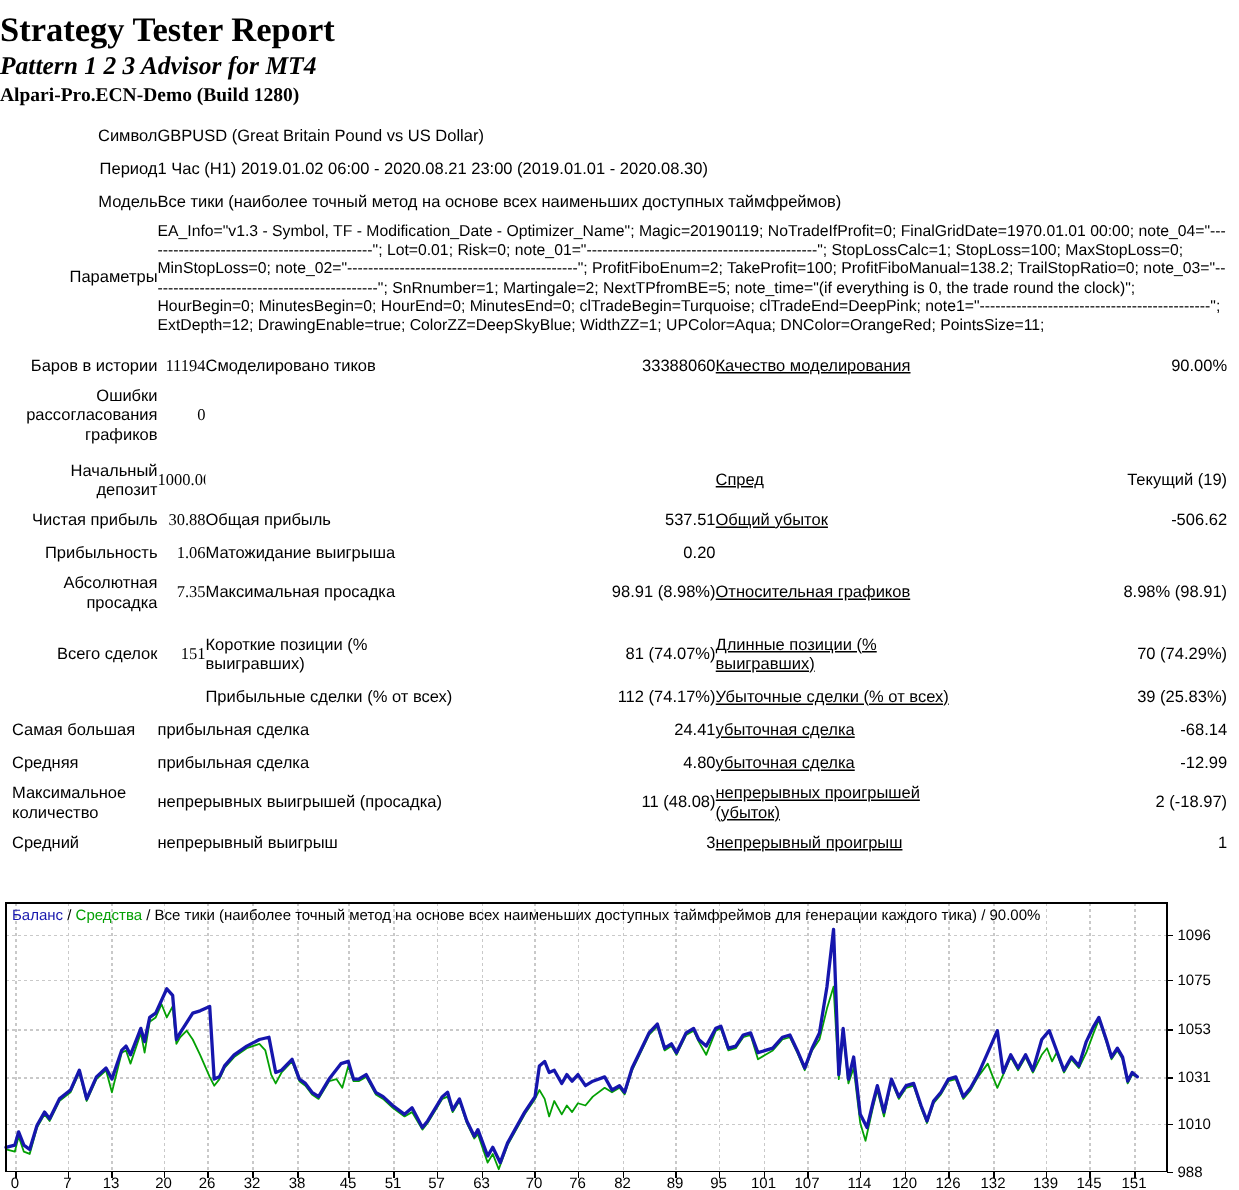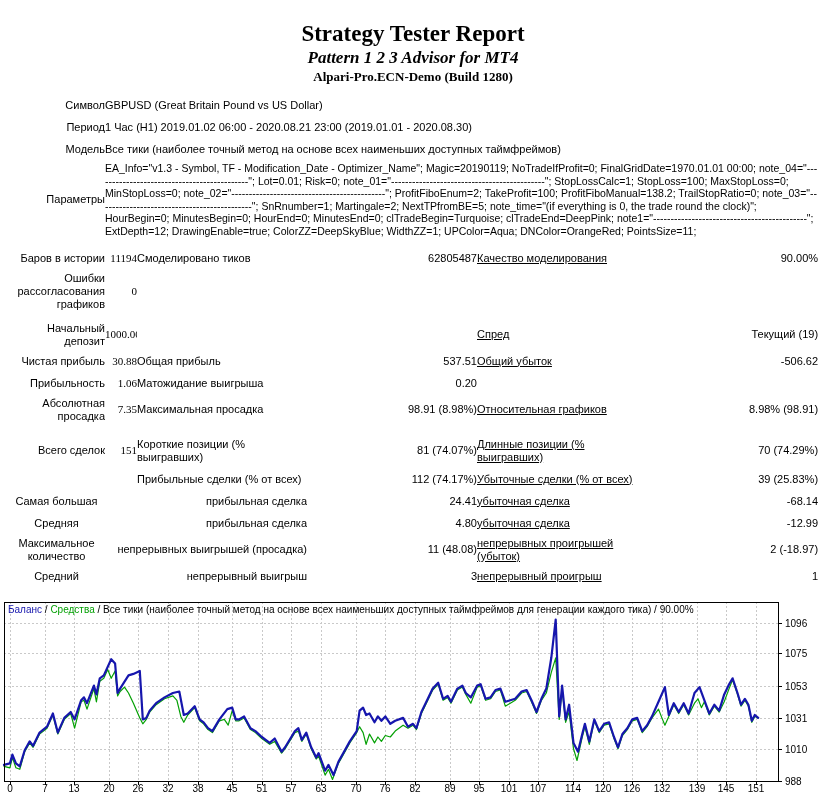--- a/index.html
+++ b/index.html
@@ -1,29 +1,29 @@
 <!DOCTYPE html>
 <html><head>
 <meta charset="utf-8">
 <style>
   html,body{margin:0;padding:0;background:#ffffff;}
   .page{position:relative;width:826px;height:793px;overflow:hidden;background:#fff;
         font-family:"Liberation Sans","DejaVu Sans",sans-serif;color:#000;}
-  .hdr{text-align:center;padding-top:20px;font-family:"Liberation Serif","DejaVu Serif",serif;font-weight:bold;}
+  .hdr{padding-top:6px;font-family:"Liberation Serif","DejaVu Serif",serif;font-weight:bold;}
   .t1{font-size:23px;line-height:27px;}
   .t2{font-size:17px;line-height:21px;font-style:italic;}
   .t3{font-size:13px;line-height:17px;}
   table.rep{border-collapse:collapse;table-layout:fixed;width:810px;margin:9px 0 0 8px;}
   table.rep td{font-size:11px;line-height:13px;vertical-align:middle;padding:4.5px 0;
                overflow:hidden;white-space:normal;}
   td.ca{text-align:right;}
-  td.ca.ar{text-align:center;padding-right:0;}
+  td.ca.ar{text-align:left;padding-right:0;}
   td.cb{text-align:right;font-family:Liberation Serif, serif;}
   td.cc{padding-left:8px;text-align:left;}
-  td.cbc{padding-left:8px;text-align:right;}
+  td.cbc{padding-left:8px;text-align:left;}
   td.cd{text-align:right;}
   td.ce{padding-left:11px;text-align:left;text-decoration:underline;}
   td.cf{text-align:right;}
   td.cinfo{padding-left:40px;text-align:left;margin-left:45px;}
   tr.paramsrow td{padding:2px 0;}
   tr.paramsrow td.cinfo{font-size:10.5px;line-height:12.5px;}
   tr.tight td{padding:2.5px 0;}
   tr.sp td{padding:0;height:auto;font-size:1px;line-height:1px;}
   .chart{position:absolute;left:0;top:600px;}
   .chart text{font-family:"Liberation Sans","DejaVu Sans",sans-serif;}
@@ -64,21 +64,21 @@
           <td class="ca">Параметры</td>
           <td class="cinfo" colspan="5">EA_Info="v1.3 - Symbol, TF - Modification_Date - Optimizer_Name"; Magic=20190119; NoTradeIfProfit=0; FinalGridDate=1970.01.01 00:00; note_04="--------------------------------------------"; Lot=0.01; Risk=0; note_01="--------------------------------------------"; StopLossCalc=1; StopLoss=100; MaxStopLoss=0; MinStopLoss=0; note_02="--------------------------------------------"; ProfitFiboEnum=2; TakeProfit=100; ProfitFiboManual=138.2; TrailStopRatio=0; note_03="--------------------------------------------"; SnRnumber=1; Martingale=2; NextTPfromBE=5; note_time="(if everything is 0, the trade round the clock)"; HourBegin=0; MinutesBegin=0; HourEnd=0; MinutesEnd=0; clTradeBegin=Turquoise; clTradeEnd=DeepPink; note1="--------------------------------------------"; ExtDepth=12; DrawingEnable=true; ColorZZ=DeepSkyBlue; WidthZZ=1; UPColor=Aqua; DNColor=OrangeRed; PointsSize=11;</td>
         </tr>
         <tr class="sp">
           <td class="" colspan="6" style="height: 8px;"></td>
         </tr>
         <tr>
           <td class="ca">Баров в истории</td>
           <td class="cb">11194</td>
           <td class="cc">Смоделировано тиков</td>
-          <td class="cd">62805487</td>
+          <td class="cd">33388060</td>
           <td class="ce">Качество моделирования</td>
           <td class="cf">90.00%</td>
         </tr>
         <tr class="tight">
           <td class="ca">Ошибки рассогласования графиков</td>
           <td class="cb">0</td>
           <td class="cc"></td>
           <td class="cd"></td>
           <td class="ce"></td>
           <td class="cf"></td>

